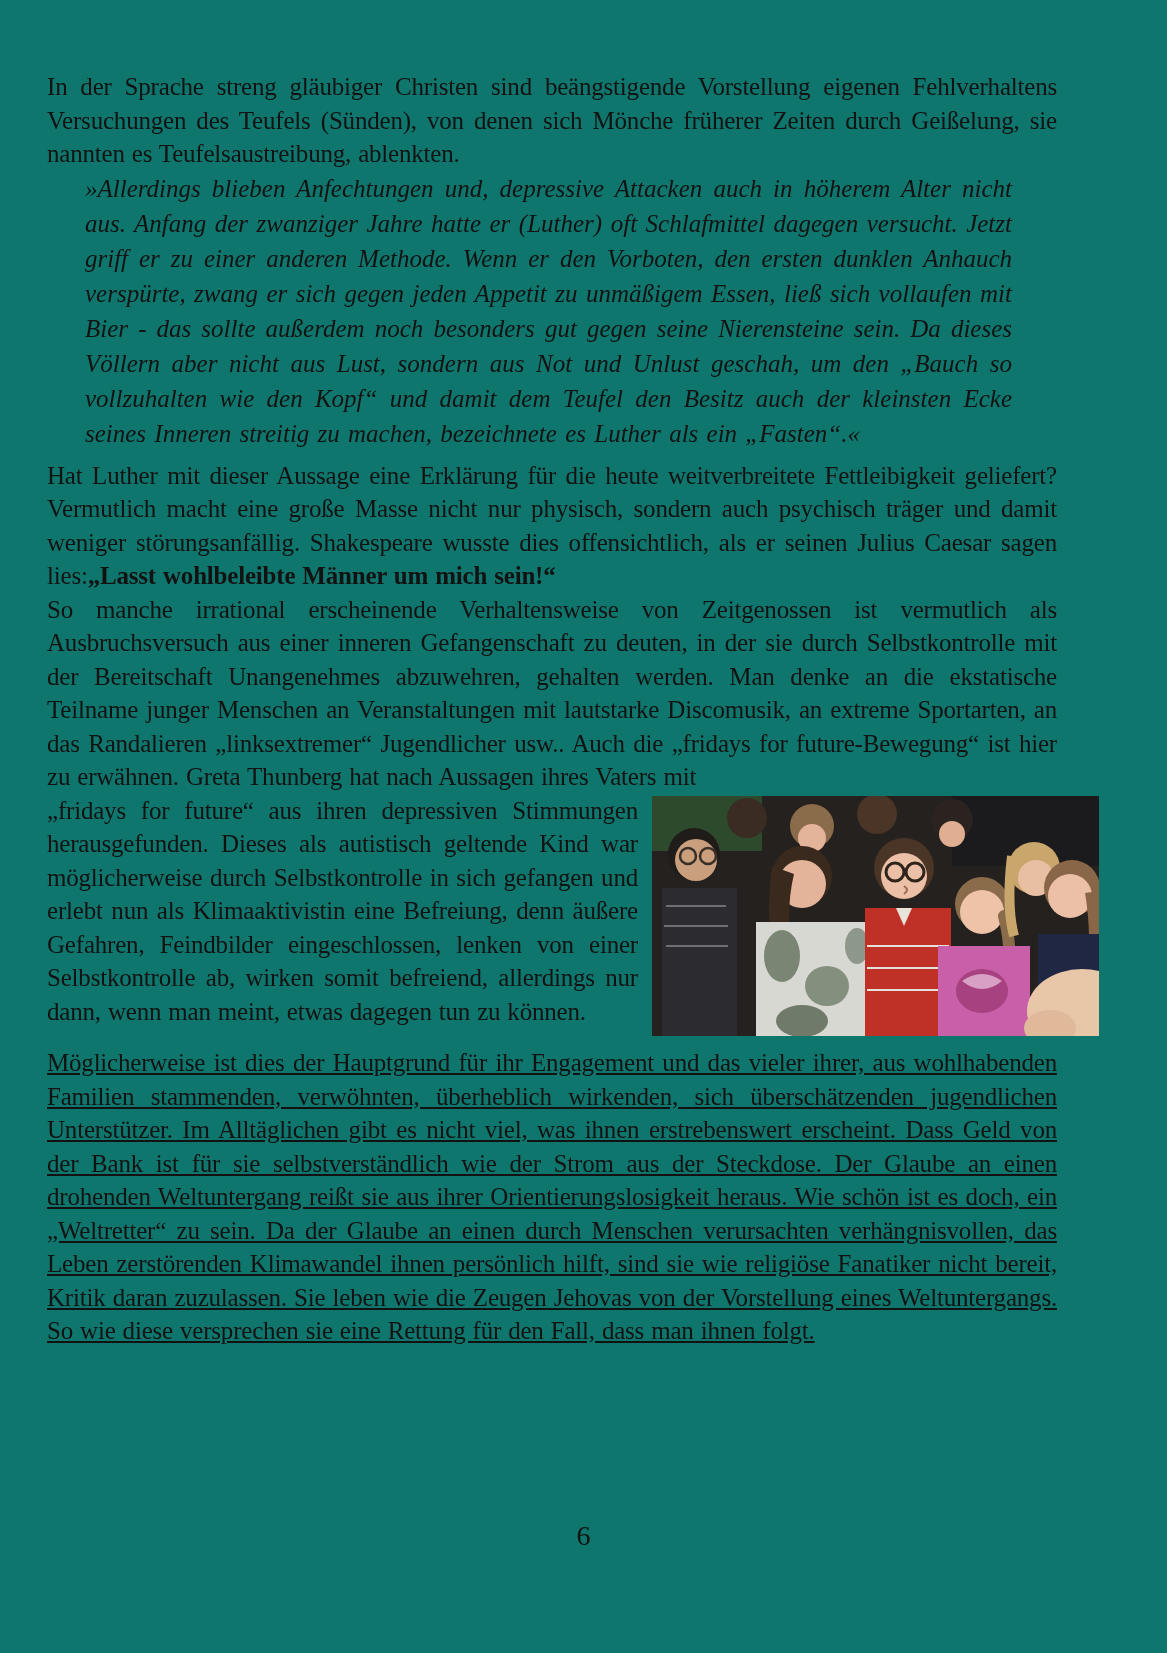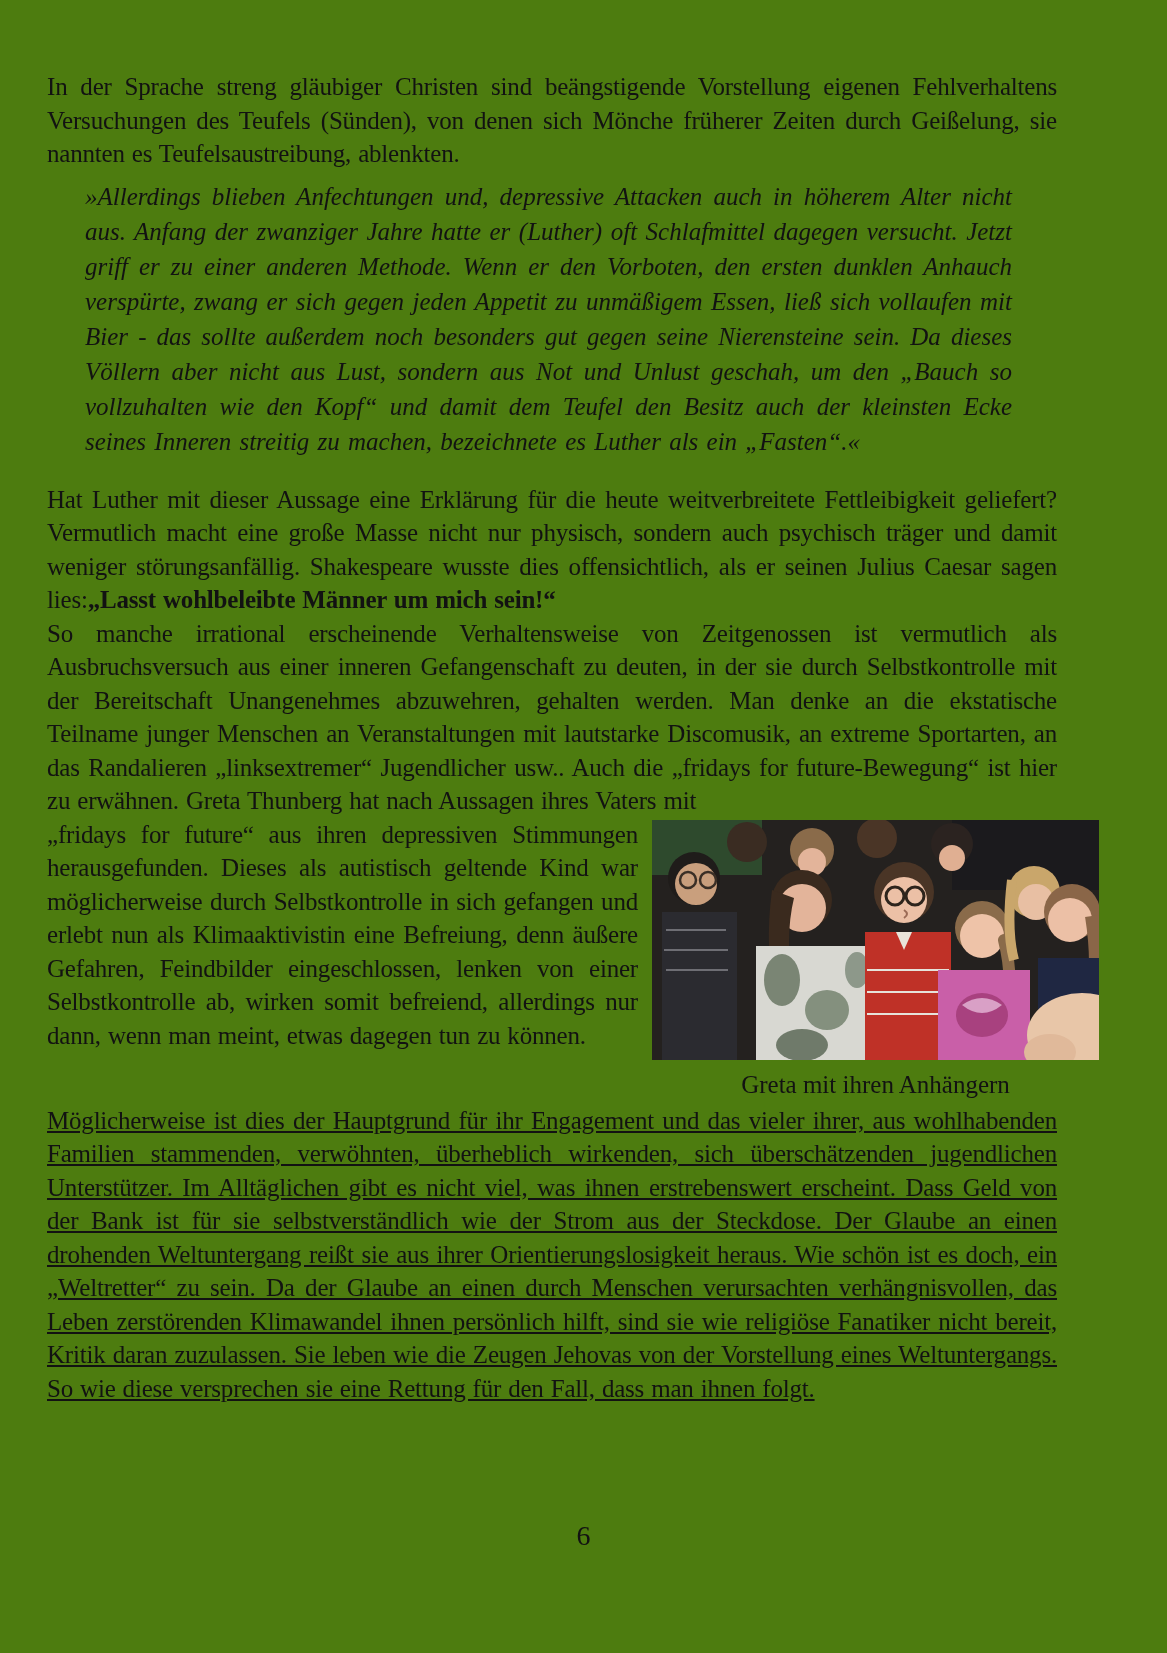--- a/index.html
+++ b/index.html
@@ -1,48 +1,48 @@
 <!DOCTYPE html>
 <html><head>
 <meta charset="utf-8">
 <style>
   html,body { margin:0; padding:0; background:#e8e8e8; }
   .page {
     position: relative;
     width: 1167px;
     height: 1653px;
     margin: 0 auto;
-    background: #4d7c0f;
+    background: #0f766e;
     color: #121212;
     font-family: "Liberation Serif", "DejaVu Serif", serif;
     overflow: hidden;
   }
   .content {
     position: absolute;
     left: 47px;
     top: 70px;
     width: 1010px;
   }
   .content p {
     margin: 0;
     text-align: justify;
     font-size: 25px;
     line-height: 33.5px;
     letter-spacing: -0.2px;
     word-spacing: 1px;
   }
   blockquote.luther-quote {
-    margin: 8px 45px 8px 38px;
+    margin: 0 45px 8px 38px;
     font-style: italic;
     font-size: 25px;
     line-height: 35px;
     text-align: justify;
     word-spacing: 2px;
   }
-  p.after-quote { margin-top: 24px; }
+  p.after-quote { margin-top: 8px; }
   .caesar-bold { font-weight: bold; }
   figure.photo-figure {
     float: right;
     width: 447px;
     margin: 2px -42px 4px 14px;
     padding: 0;
   }
   figure.photo-figure svg { display: block; }
   figcaption.photo-caption {
     text-align: center;
@@ -126,21 +126,20 @@
         <path d="M360 60 q-6 50 2 80" stroke="#c9a66b" stroke-width="10" fill="none"></path>
 
         <circle cx="420" cy="92" r="28" fill="#8a6648"></circle>
         <circle cx="418" cy="100" r="22" fill="#ecc0a6"></circle>
         <path d="M440 96 q8 50 0 90" stroke="#8a6648" stroke-width="14" fill="none"></path>
         <rect x="386" y="138" width="61" height="102" fill="#1f2742"></rect>
 
         <ellipse cx="430" cy="215" rx="55" ry="42" fill="#e8c6a8"></ellipse>
         <ellipse cx="398" cy="232" rx="26" ry="18" fill="#e0b99a"></ellipse>
       </svg>
-      <figcaption class="photo-caption">Greta mit ihren Anhängern</figcaption>
     </figure>
 
     <p>„fridays for future“ aus ihren depressiven Stimmungen herausgefunden. Dieses als autistisch geltende Kind war möglicherweise durch Selbstkontrolle in sich gefangen und erlebt nun als Klimaaktivistin eine Befreiung, denn äußere Gefahren, Feindbilder eingeschlossen, lenken von einer Selbstkontrolle  ab, wirken somit befreiend, allerdings nur dann, wenn man meint, etwas dagegen tun zu können.</p>
 
     <p class="para-moeglicherweise">Möglicherweise ist dies der Hauptgrund für ihr Engagement und das vieler ihrer, aus wohlhabenden Familien stammenden, verwöhnten, überheblich wirkenden, sich überschätzenden jugendlichen Unterstützer. Im Alltäglichen gibt es nicht viel, was ihnen erstrebenswert erscheint. Dass Geld von der Bank  ist für sie selbstverständlich wie der Strom aus der  Steckdose. Der Glaube an  einen  drohenden Weltuntergang reißt sie aus ihrer Orientierungslosigkeit heraus. Wie schön ist es doch, ein „Weltretter“ zu sein. Da der Glaube an einen durch Menschen verursachten verhängnisvollen, das Leben zerstörenden  Klimawandel ihnen persönlich hilft, sind sie wie religiöse Fanatiker nicht bereit, Kritik daran zuzulassen. Sie leben wie die  Zeugen Jehovas von der Vorstellung eines Weltuntergangs. So wie diese versprechen sie eine Rettung für den Fall, dass man ihnen folgt.</p>
 
 
   </div>
 
   <div class="page-number">6</div>

